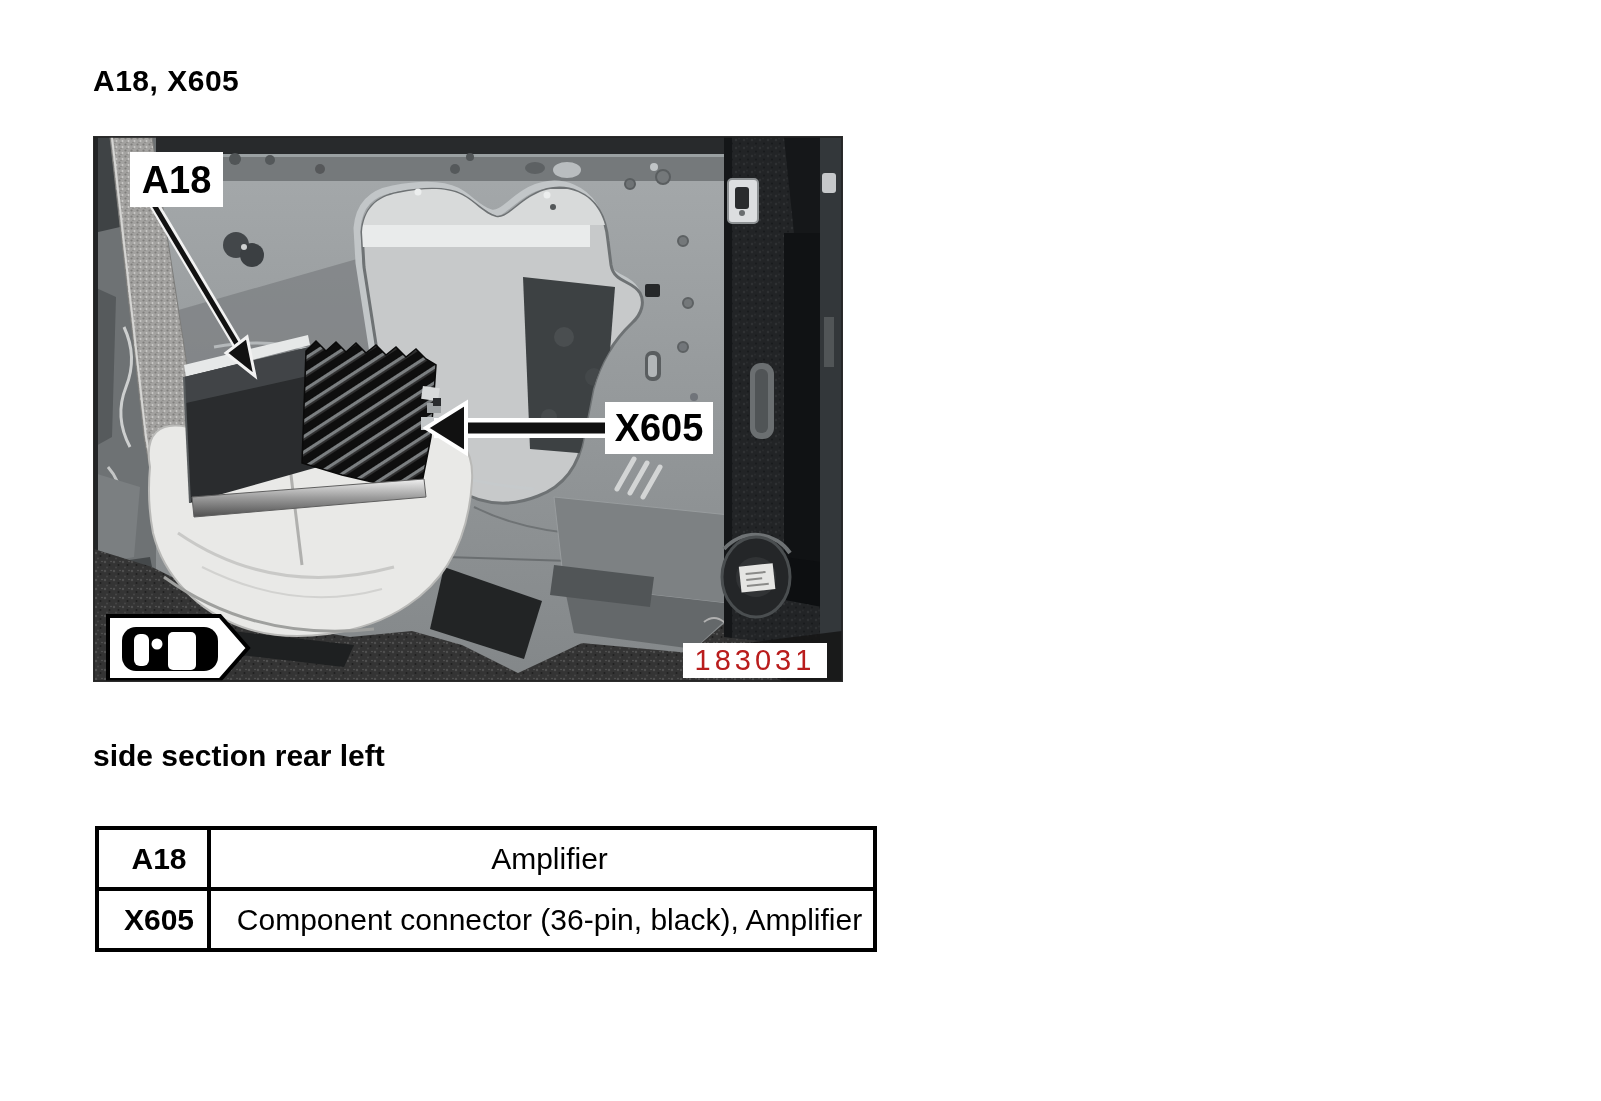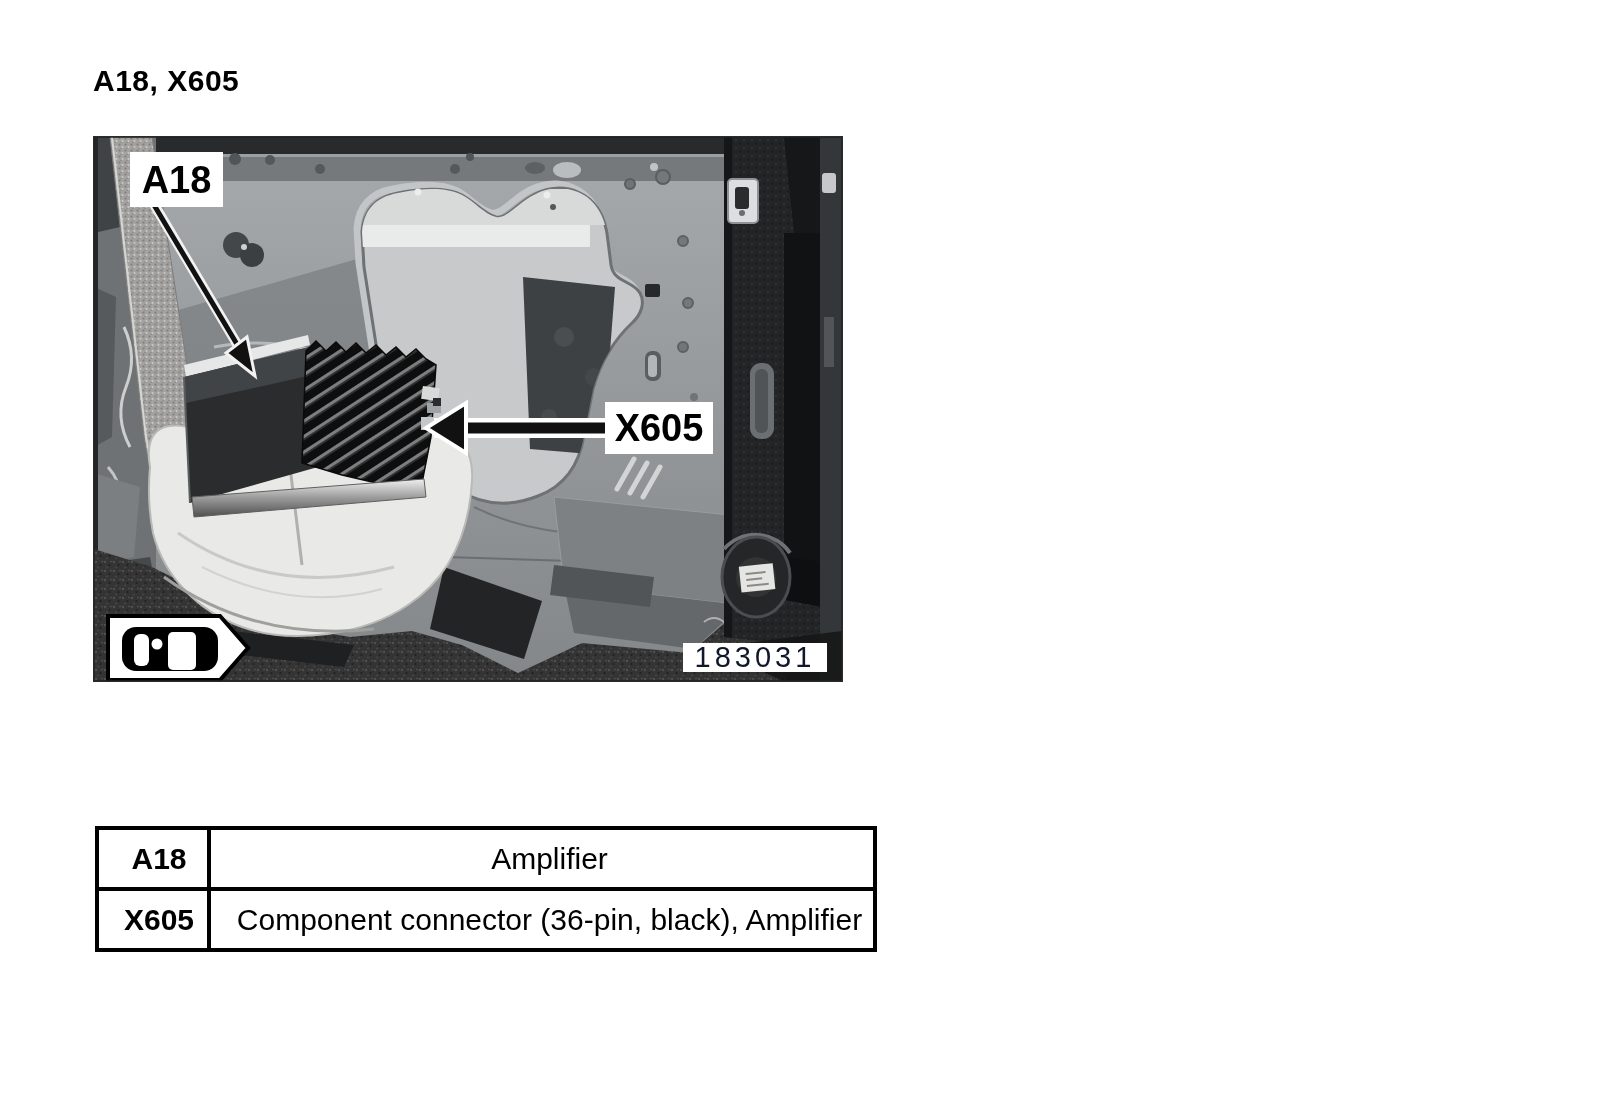--- a/index.html
+++ b/index.html
@@ -23,22 +23,22 @@
   }
   .photo svg{position:absolute;left:0;top:0;}
   .callout{
     position:absolute;background:#ffffff;
     display:flex;align-items:center;justify-content:center;
     font-weight:bold;font-size:38px;line-height:1;
   }
   .callout-a18{left:36px;top:15px;width:93px;height:55px;}
   .callout-x605{left:511px;top:265px;width:108px;height:52px;}
   .imgnum{
-    position:absolute;left:589px;top:506px;width:144px;height:29px;
-    background:#ffffff;color:#0f172a;
+    position:absolute;left:589px;top:506px;width:144px;height:35px;
+    background:#ffffff;color:#b91c1c;
     display:flex;align-items:center;justify-content:center;
     font-size:29px;letter-spacing:4px;
   }
   .caption{
     position:absolute;left:93px;top:739px;
     font-size:30px;font-weight:bold;
   }
   table.legend{
     position:absolute;left:95px;top:826px;
     width:782px;border-collapse:collapse;table-layout:fixed;
@@ -254,20 +254,21 @@
       </g>
 
       <rect x="0" y="0" width="748" height="544" fill="none" stroke="#222" stroke-width="1.5"></rect>
     </svg>
 
     <div class="callout callout-a18">A18</div>
     <div class="callout callout-x605">X605</div>
     <div class="imgnum">183031</div>
   </div>
 
+  <div class="caption">side section rear left</div>
 
   <table class="legend">
     <tbody>
       <tr>
         <td class="code">A18</td>
         <td>Amplifier</td>
       </tr>
       <tr>
         <td class="code">X605</td>
         <td>Component connector (36-pin, black), Amplifier</td>

